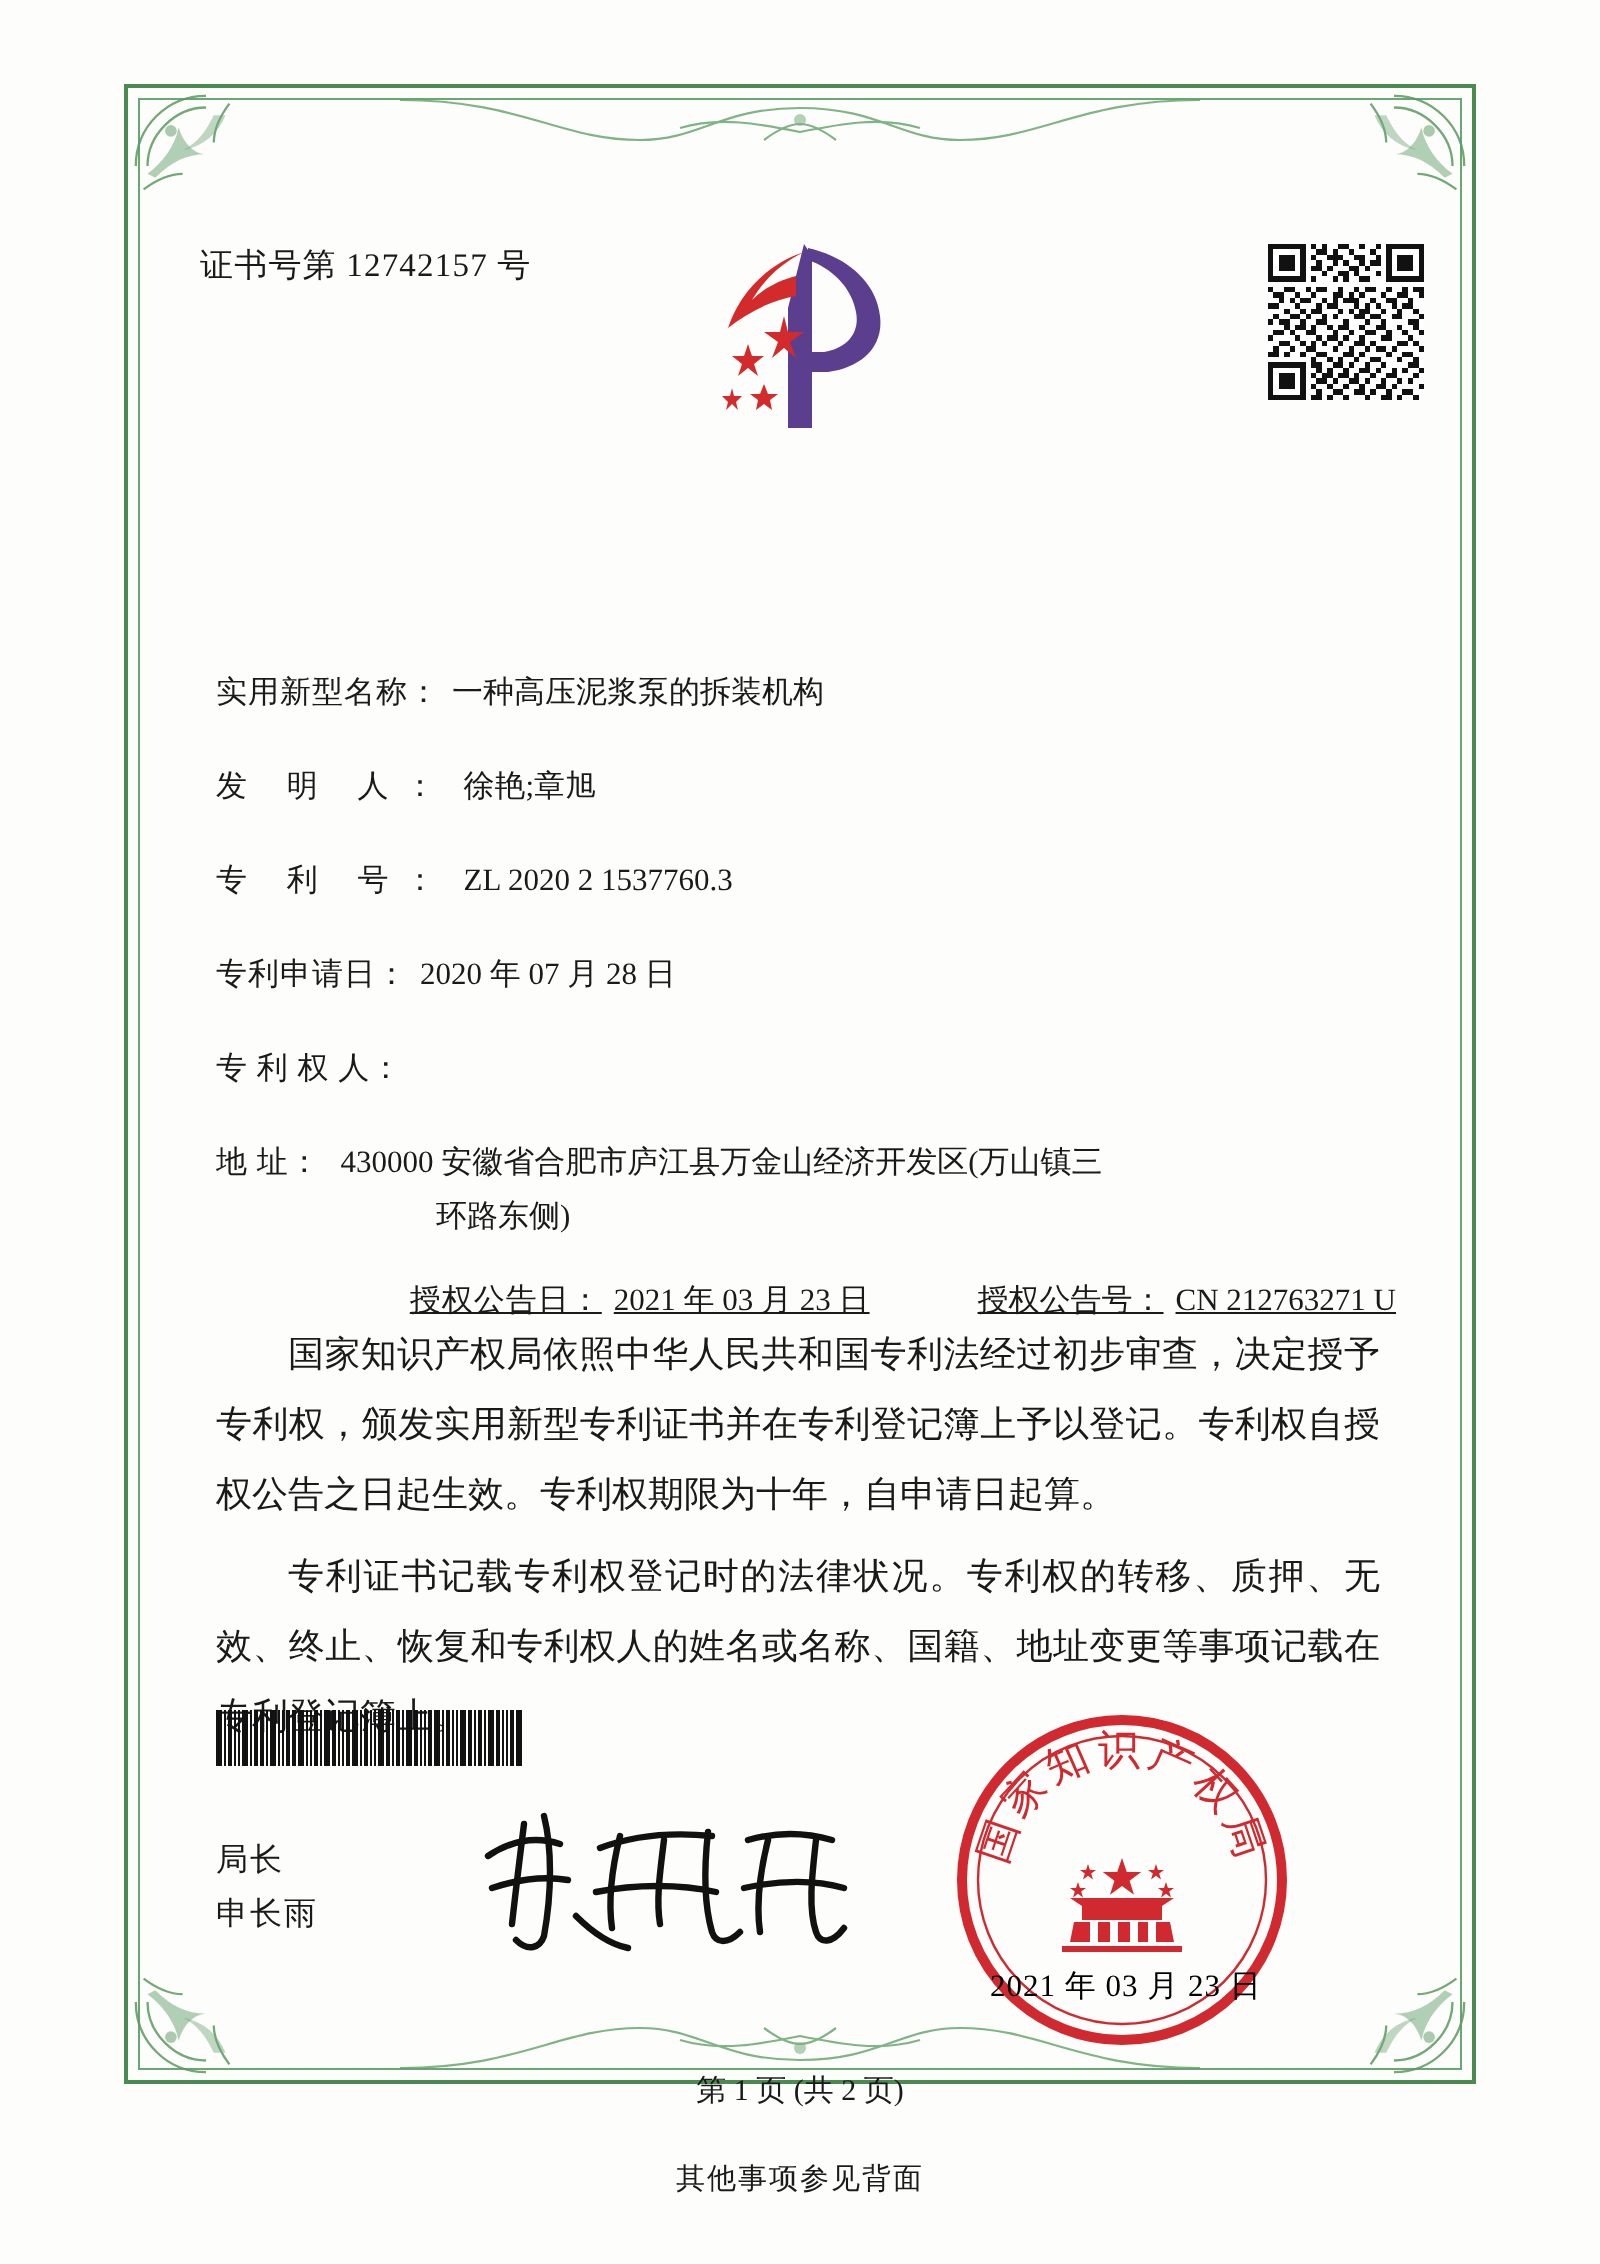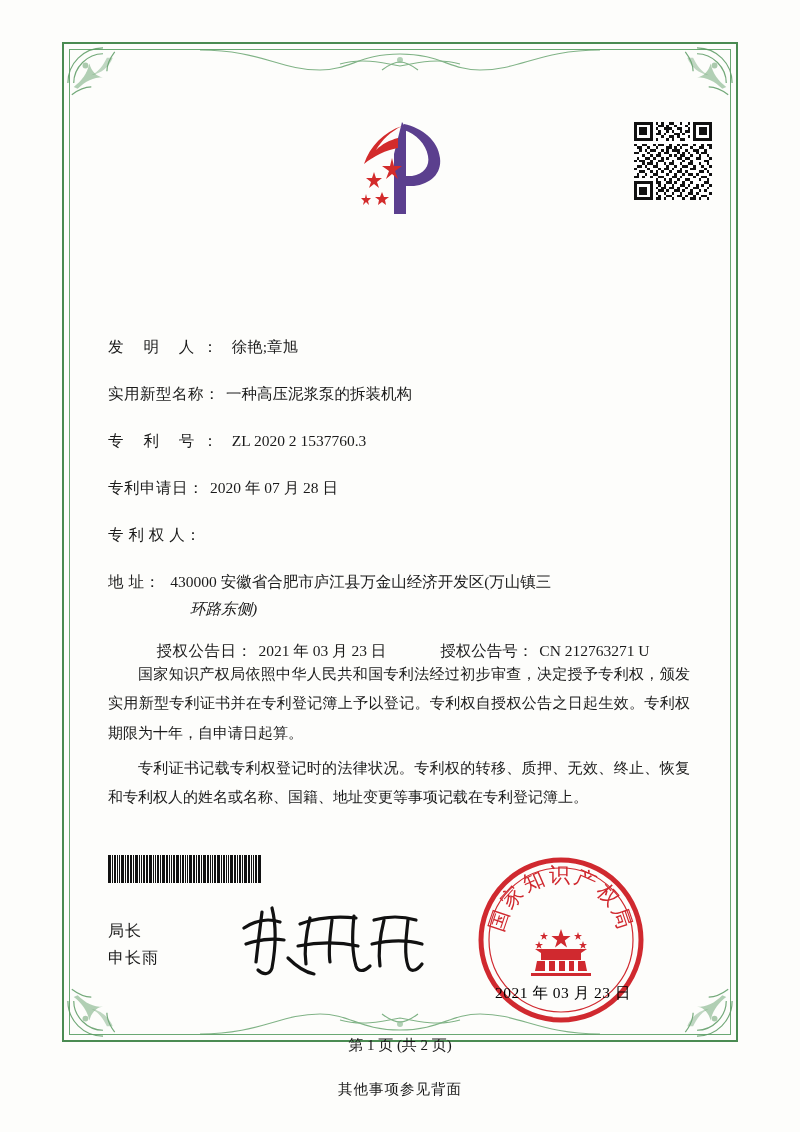--- a/index.html
+++ b/index.html
@@ -125,38 +125,37 @@
   .row .lbl {
     flex: 0 0 auto;
     letter-spacing: .5px;
   }
   .row .val {
     margin-left: 6px;
     white-space: normal;
   }
   .lbl.sp2 { letter-spacing: 8px; }
 
-  .row.two-col { justify-content: center; }
+  .row.two-col { justify-content: flex-end; text-decoration: underline; }
   .row .col2 {
     margin-left: 54px;
     white-space: nowrap;
   }
   .addr-cont {
-    margin-left: 82px;
+    margin-left: 110px;
     margin-top: 3px;
-    font-style: italic;
   }
 
   
   .paras {
     position: absolute;
     left: 108px;
     top: 660px;
     width: 582px;
-    font-size: 15px;
+    font-size: 18px;
     line-height: 1.95;
     text-align: justify;
   }
   .paras p {
     margin: 0 0 6px 0;
     text-indent: 2em;
   }
 
   
   .barcode {
@@ -290,20 +289,21 @@
   </div>
   <div class="edge-bottom">
     <svg viewBox="0 0 400 40" fill="none" stroke="currentColor" stroke-width="1.1">
       <path d="M0 6 C60 6 80 26 120 26 C150 26 160 10 200 10 C240 10 250 26 280 26 C320 26 340 6 400 6"></path>
       <path d="M140 20 C160 14 180 18 200 22 C220 18 240 14 260 20"></path>
       <circle cx="200" cy="16" r="3" fill="currentColor" stroke="none" opacity=".6"></circle>
       <path d="M182 26 C190 20 196 18 200 18 C204 18 210 20 218 26"></path>
     </svg>
   </div>
 
+  <div class="cert-no">证书号第 12742157 号</div>
 
   <div class="logo">
     <svg viewBox="0 0 108 102">
       <path d="M54 4 L58 10 L58 96 L46 96 L46 36 Z" fill="#5b3f8e"></path>
       <path d="M56 6 C74 10 90 22 92 40 C94 56 82 66 66 68 L58 68 L58 58 L64 58 C76 56 82 48 80 38 C78 26 68 16 56 12 Z" fill="#5b3f8e"></path>
       <path d="M54 8 C36 14 22 28 16 46 C26 38 38 32 50 30 L50 20 C42 22 34 26 28 32 C34 22 42 14 54 8 Z" fill="#d32b2b"></path>
       <path d="M44 40 L46 48 L54 48 L47 53 L50 61 L44 56 L38 61 L41 53 L34 48 L42 48 Z" fill="#d32b2b"></path>
       <path d="M26 54 L28 60 L34 60 L29 64 L31 70 L26 66 L21 70 L23 64 L18 60 L24 60 Z" fill="#d32b2b"></path>
       <path d="M34 74 L36 79 L41 79 L37 82 L38 87 L34 84 L30 87 L31 82 L27 79 L32 79 Z" fill="#d32b2b"></path>
       <path d="M18 76 L19 80 L23 80 L20 83 L21 87 L18 84 L15 87 L16 83 L13 80 L17 80 Z" fill="#d32b2b"></path>
@@ -530,27 +530,27 @@
           <rect x="24" y="28" width="1" height="1"></rect>
           <rect x="27" y="28" width="1" height="1"></rect>
       </g>
     </svg>
   </div>
 
 
   <div class="fields">
 
     <div class="row">
+      <span class="lbl">实用新型名称：</span>
+      <span class="val">一种高压泥浆泵的拆装机构</span>
+    </div>
+
+    <div class="row">
       <span class="lbl sp2">发  明  人：</span>
       <span class="val">徐艳;章旭</span>
-    </div>
-
-    <div class="row">
-      <span class="lbl">实用新型名称：</span>
-      <span class="val">一种高压泥浆泵的拆装机构</span>
     </div>
 
     <div class="row">
       <span class="lbl sp2">专  利  号：</span>
       <span class="val">ZL 2020 2 1537760.3</span>
     </div>
 
     <div class="row">
       <span class="lbl">专利申请日：</span>
       <span class="val">2020 年 07 月 28 日</span>

